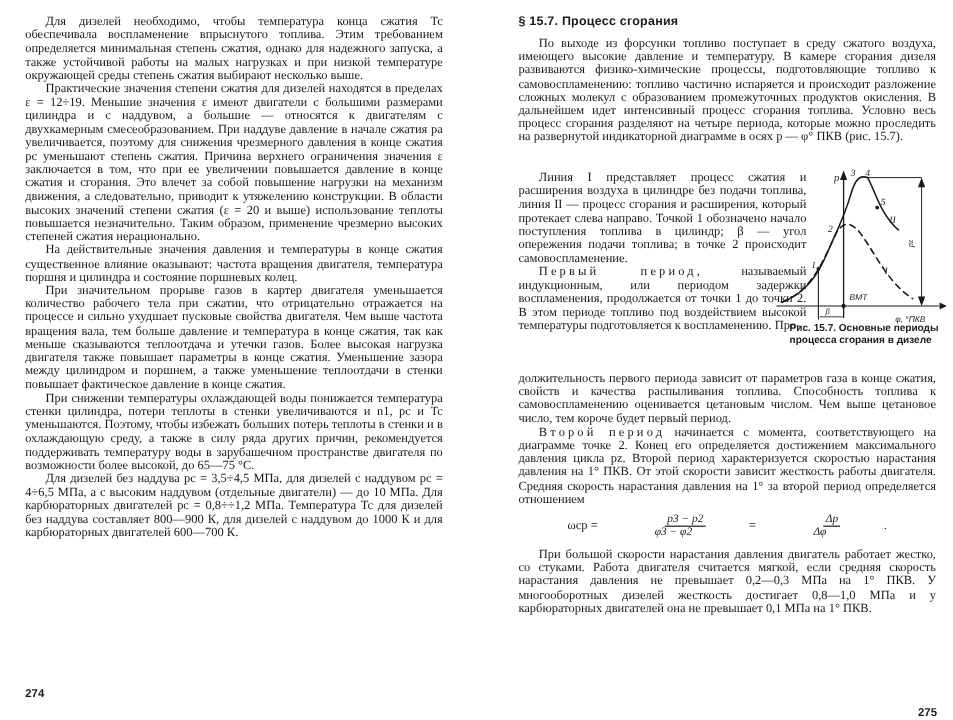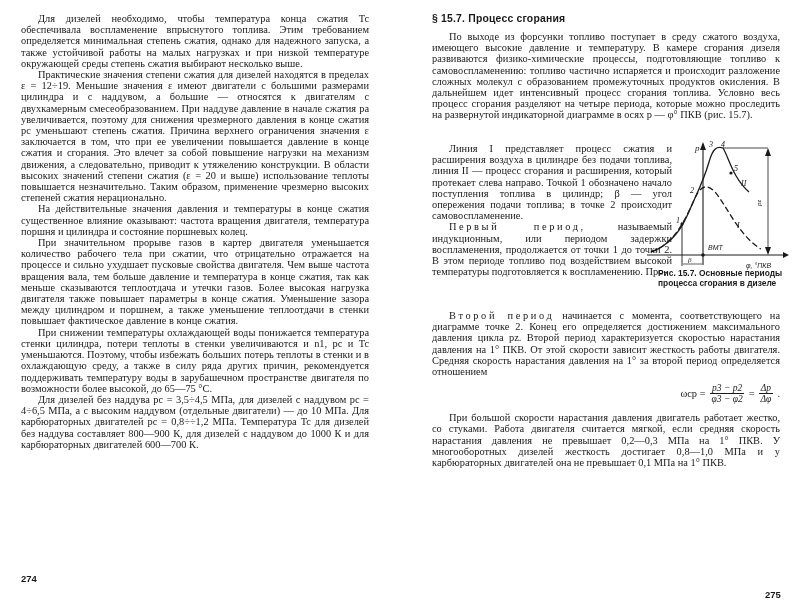--- a/index.html
+++ b/index.html
@@ -11,23 +11,23 @@
   .page-left .col { left:21px; top:13px; width:348px; }
   .page-right .col { left:35px; width:348px; }
   p { margin:0; text-indent:17px; text-align:justify; }
   .heading { position:absolute; left:35px; top:13px; font-family:"Liberation Sans", sans-serif; font-weight:bold; font-size:10.4px; letter-spacing:0.2px;text-align:right; }
   .pnum { position:absolute; font-family:"Liberation Sans", sans-serif; font-weight:bold; font-size:9.5px; }
   .pnum-left { left:21px; top:573px; }
   .sp { letter-spacing:2.6px; }
   .narrow { width:240px !important; }
   .figure { position:absolute; left:643px; top:140px; width:150px; height:180px; }
   .caption { position:absolute; left:658px; top:268px; width:135px; font-family:"Liberation Sans", sans-serif; font-weight:bold; font-size:8.4px; line-height:10px; text-align:left; }
-  .formula { display:flex; justify-content:flex-end; align-items:center; margin:6px 0 8px 0; font-size:10.4px; }
+  .formula { display:flex; justify-content:center; align-items:center; margin:6px 0 8px 0; font-size:10.4px;gap:32px; }
   .frac { display:inline-flex; flex-direction:column; align-items:center; margin:0 4px; font-style:italic; font-size:9.5px; line-height:10px; }
-  .frac .num { border-bottom:1px solid #1a1a1a; padding:0 2px; }
+  .frac .num { border-bottom:1px solid #1a1a1a; padding:0 2px;margin-left:20px; }
   .frac .den { padding:0 2px; }
 </style>
 </head>
 <body>
 
 <div class="page page-left">
   <div class="col">
     <p>Для дизелей необходимо, чтобы температура конца сжатия Tc обеспечивала воспламенение впрыснутого топлива. Этим требованием определяется минимальная степень сжатия, однако для надежного запуска, а также устойчивой работы на малых нагрузках и при низкой температуре окружающей среды степень сжатия выбирают несколько выше.</p>
     <p>Практические значения степени сжатия для дизелей находятся в пределах ε = 12÷19. Меньшие значения ε имеют двигатели с большими размерами цилиндра и с наддувом, а большие — относятся к двигателям с двухкамерным смесеобразованием. При наддуве давление в начале сжатия pa увеличивается, поэтому для снижения чрезмерного давления в конце сжатия pc уменьшают степень сжатия. Причина верхнего ограничения значения ε заключается в том, что при ее увеличении повышается давление в конце сжатия и сгорания. Это влечет за собой повышение нагрузки на механизм движения, а следовательно, приводит к утяжелению конструкции. В области высоких значений степени сжатия (ε = 20 и выше) использование теплоты повышается незначительно. Таким образом, применение чрезмерно высоких степеней сжатия нерационально.</p>
     <p>На действительные значения давления и температуры в конце сжатия существенное влияние оказывают: частота вращения двигателя, температура поршня и цилиндра и состояние поршневых колец.</p>
@@ -44,20 +44,21 @@
   <div class="col" style="top:31px;">
     <p>По выходе из форсунки топливо поступает в среду сжатого воздуха, имеющего высокие давление и температуру. В камере сгорания дизеля развиваются физико-химические процессы, подготовляющие топливо к самовоспламенению: топливо частично испаряется и происходит разложение сложных молекул с образованием промежуточных продуктов окисления. В дальнейшем идет интенсивный процесс сгорания топлива. Условно весь процесс сгорания разделяют на четыре периода, которые можно проследить на развернутой индикаторной диаграмме в осях p — φ° ПКВ (рис. 15.7).</p>
   </div>
 
   <div class="col narrow" style="top:143px;">
     <p>Линия I представляет процесс сжатия и расширения воздуха в цилиндре без подачи топлива, линия II — процесс сгорания и расширения, который протекает слева направо. Точкой 1 обозначено начало поступления топлива в цилиндр; β — угол опережения подачи топлива; в точке 2 происходит самовоспламенение.</p>
     <p><span class="sp">Первый период,</span><span> называемый индукционным, или периодом задержки воспламенения, продолжается от точки 1 до точки 2. В этом периоде топливо под воздействием высокой температуры подготовляется к воспламенению. Про-</span></p>
   </div>
 
   <div class="col" style="top:310px;">
+    <p style="text-indent:0">должительность первого периода зависит от параметров газа в конце сжатия, свойств и качества распыливания топлива. Способность топлива к самовоспламенению оценивается цетановым числом. Чем выше цетановое число, тем короче будет первый период.</p>
     <p><span class="sp">Второй период</span><span> начинается с момента, соответствующего на диаграмме точке 2. Конец его определяется достижением максимального давления цикла pz. Второй период характеризуется скоростью нарастания давления на 1° ПКВ. От этой скорости зависит жесткость работы двигателя. Средняя скорость нарастания давления на 1° за второй период определяется отношением</span></p>
     <div class="formula">
       <span>ωср =</span>
       <span class="frac">
         <span class="num">p3 − p2</span>
         <span class="den">φ3 − φ2</span>
       </span>
       <span>=</span>
       <span class="frac">
         <span class="num">Δp</span>

